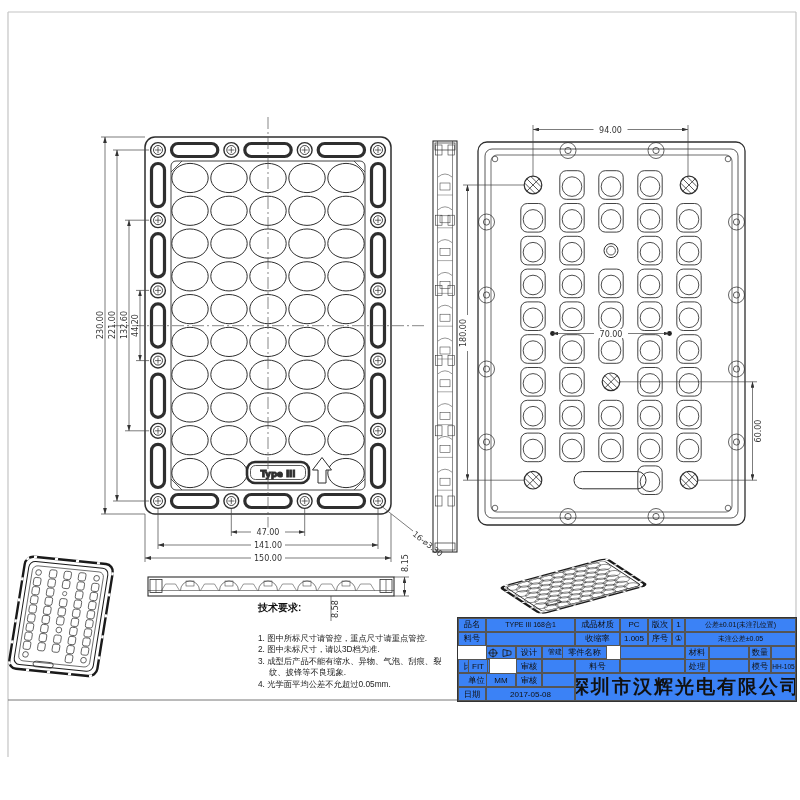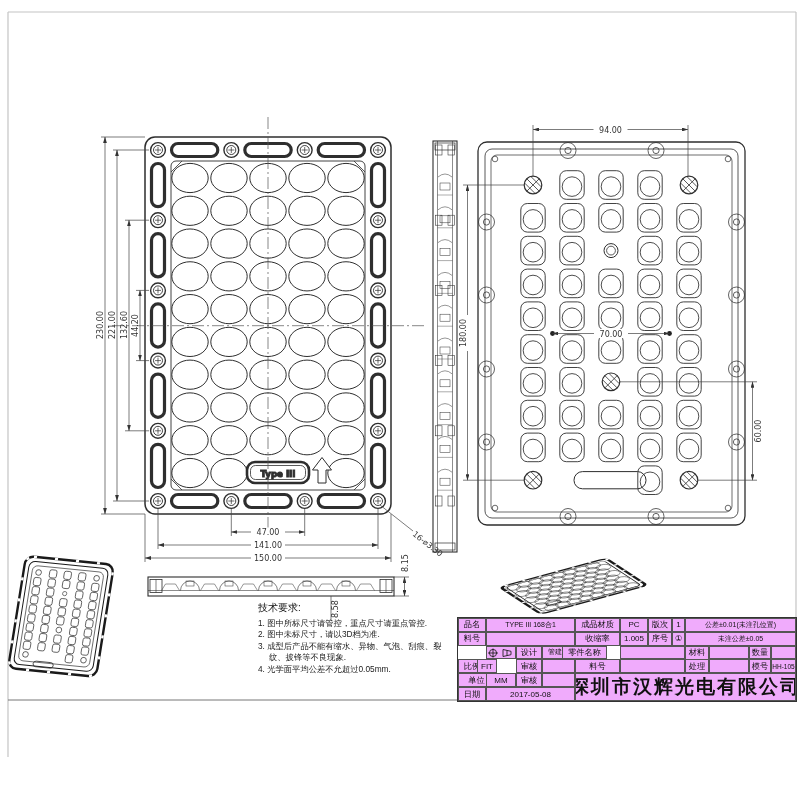--- a/index.html
+++ b/index.html
@@ -3,28 +3,28 @@
 <meta charset="utf-8">
 <style>
   html,body{margin:0;padding:0;background:#fff;}
   #sheet{position:relative;width:800px;height:800px;background:#fff;overflow:hidden;
          font-family:"Liberation Sans","DejaVu Sans",sans-serif;color:#111;}
   #dwg{position:absolute;left:0;top:0;}
   svg text{font-family:"DejaVu Sans","Liberation Sans",sans-serif;fill:#333;}
   .dimtxt{font-size:8px;}
   
   #techreq{position:absolute;left:258px;top:601px;width:196px;}
-  #techreq .tr-title{font-size:10px;font-weight:normal;margin-bottom:3px;}
+  #techreq .tr-title{font-size:10px;font-weight:bold;margin-bottom:18px;}
   #techreq .tr-item{font-size:8.3px;line-height:1.38;padding-left:11px;text-indent:-11px;color:#222;}
   
   #titleblock{position:absolute;left:457px;top:617px;width:338px;height:83px;
               border:1.5px solid #333;box-sizing:content-box;background:#fff;}
   .tb{position:absolute;border:1px solid #555;box-sizing:border-box;font-size:8px;
       display:flex;align-items:center;justify-content:center;overflow:hidden;
-      white-space:nowrap;color:#111;background:#f0abfc;}
+      white-space:nowrap;color:#111;background:#3b82f6;}
   .tb.lab{font-size:8.2px;}
   .tb.small{font-size:7px;}
   .tb.tiny{font-size:6.5px;}
   .tb.company{font-size:19px;font-weight:bold;letter-spacing:2px;}
 </style>
 </head>
 <body>
 
 <div id="sheet">
 
@@ -666,21 +666,21 @@
           <line x1="6" y1="1.5" x2="6" y2="10.5"></line>
           <path d="M16,2.5 L24,4.3 L24,7.7 L16,9.5 Z"></path>
           <line x1="20" y1="3.4" x2="20" y2="8.6"></line>
         </g>
       </svg>
     </div>
     <div class="tb lab" style="left:58px;top:27.6px;width:26px;height:13.8px">设计</div>
     <div class="tb small" style="left:84px;top:27.6px;width:33px;height:13.8px">管建贤</div>
 
     <div class="tb lab" style="left:0;top:41.4px;width:28px;height:13.8px">比例</div>
-    <div class="tb" style="left:19px;top:41.4px;width:20px;height:13.8px">FIT</div>
+    <div class="tb" style="left:10px;top:41.4px;width:20px;height:13.8px">FIT</div>
     <div class="tb lab" style="left:58px;top:41.4px;width:26px;height:13.8px">审核</div>
     <div class="tb" style="left:84px;top:41.4px;width:33px;height:13.8px"></div>
 
     <div class="tb lab" style="left:0;top:55.2px;width:37px;height:13.8px">单位</div>
     <div class="tb" style="left:28px;top:55.2px;width:30px;height:13.8px">MM</div>
     <div class="tb lab" style="left:58px;top:55.2px;width:26px;height:13.8px">审核</div>
     <div class="tb" style="left:84px;top:55.2px;width:33px;height:13.8px"></div>
 
     <div class="tb lab" style="left:0;top:69px;width:28px;height:14px">日期</div>
     <div class="tb" style="left:28px;top:69px;width:89px;height:14px">2017-05-08</div>

